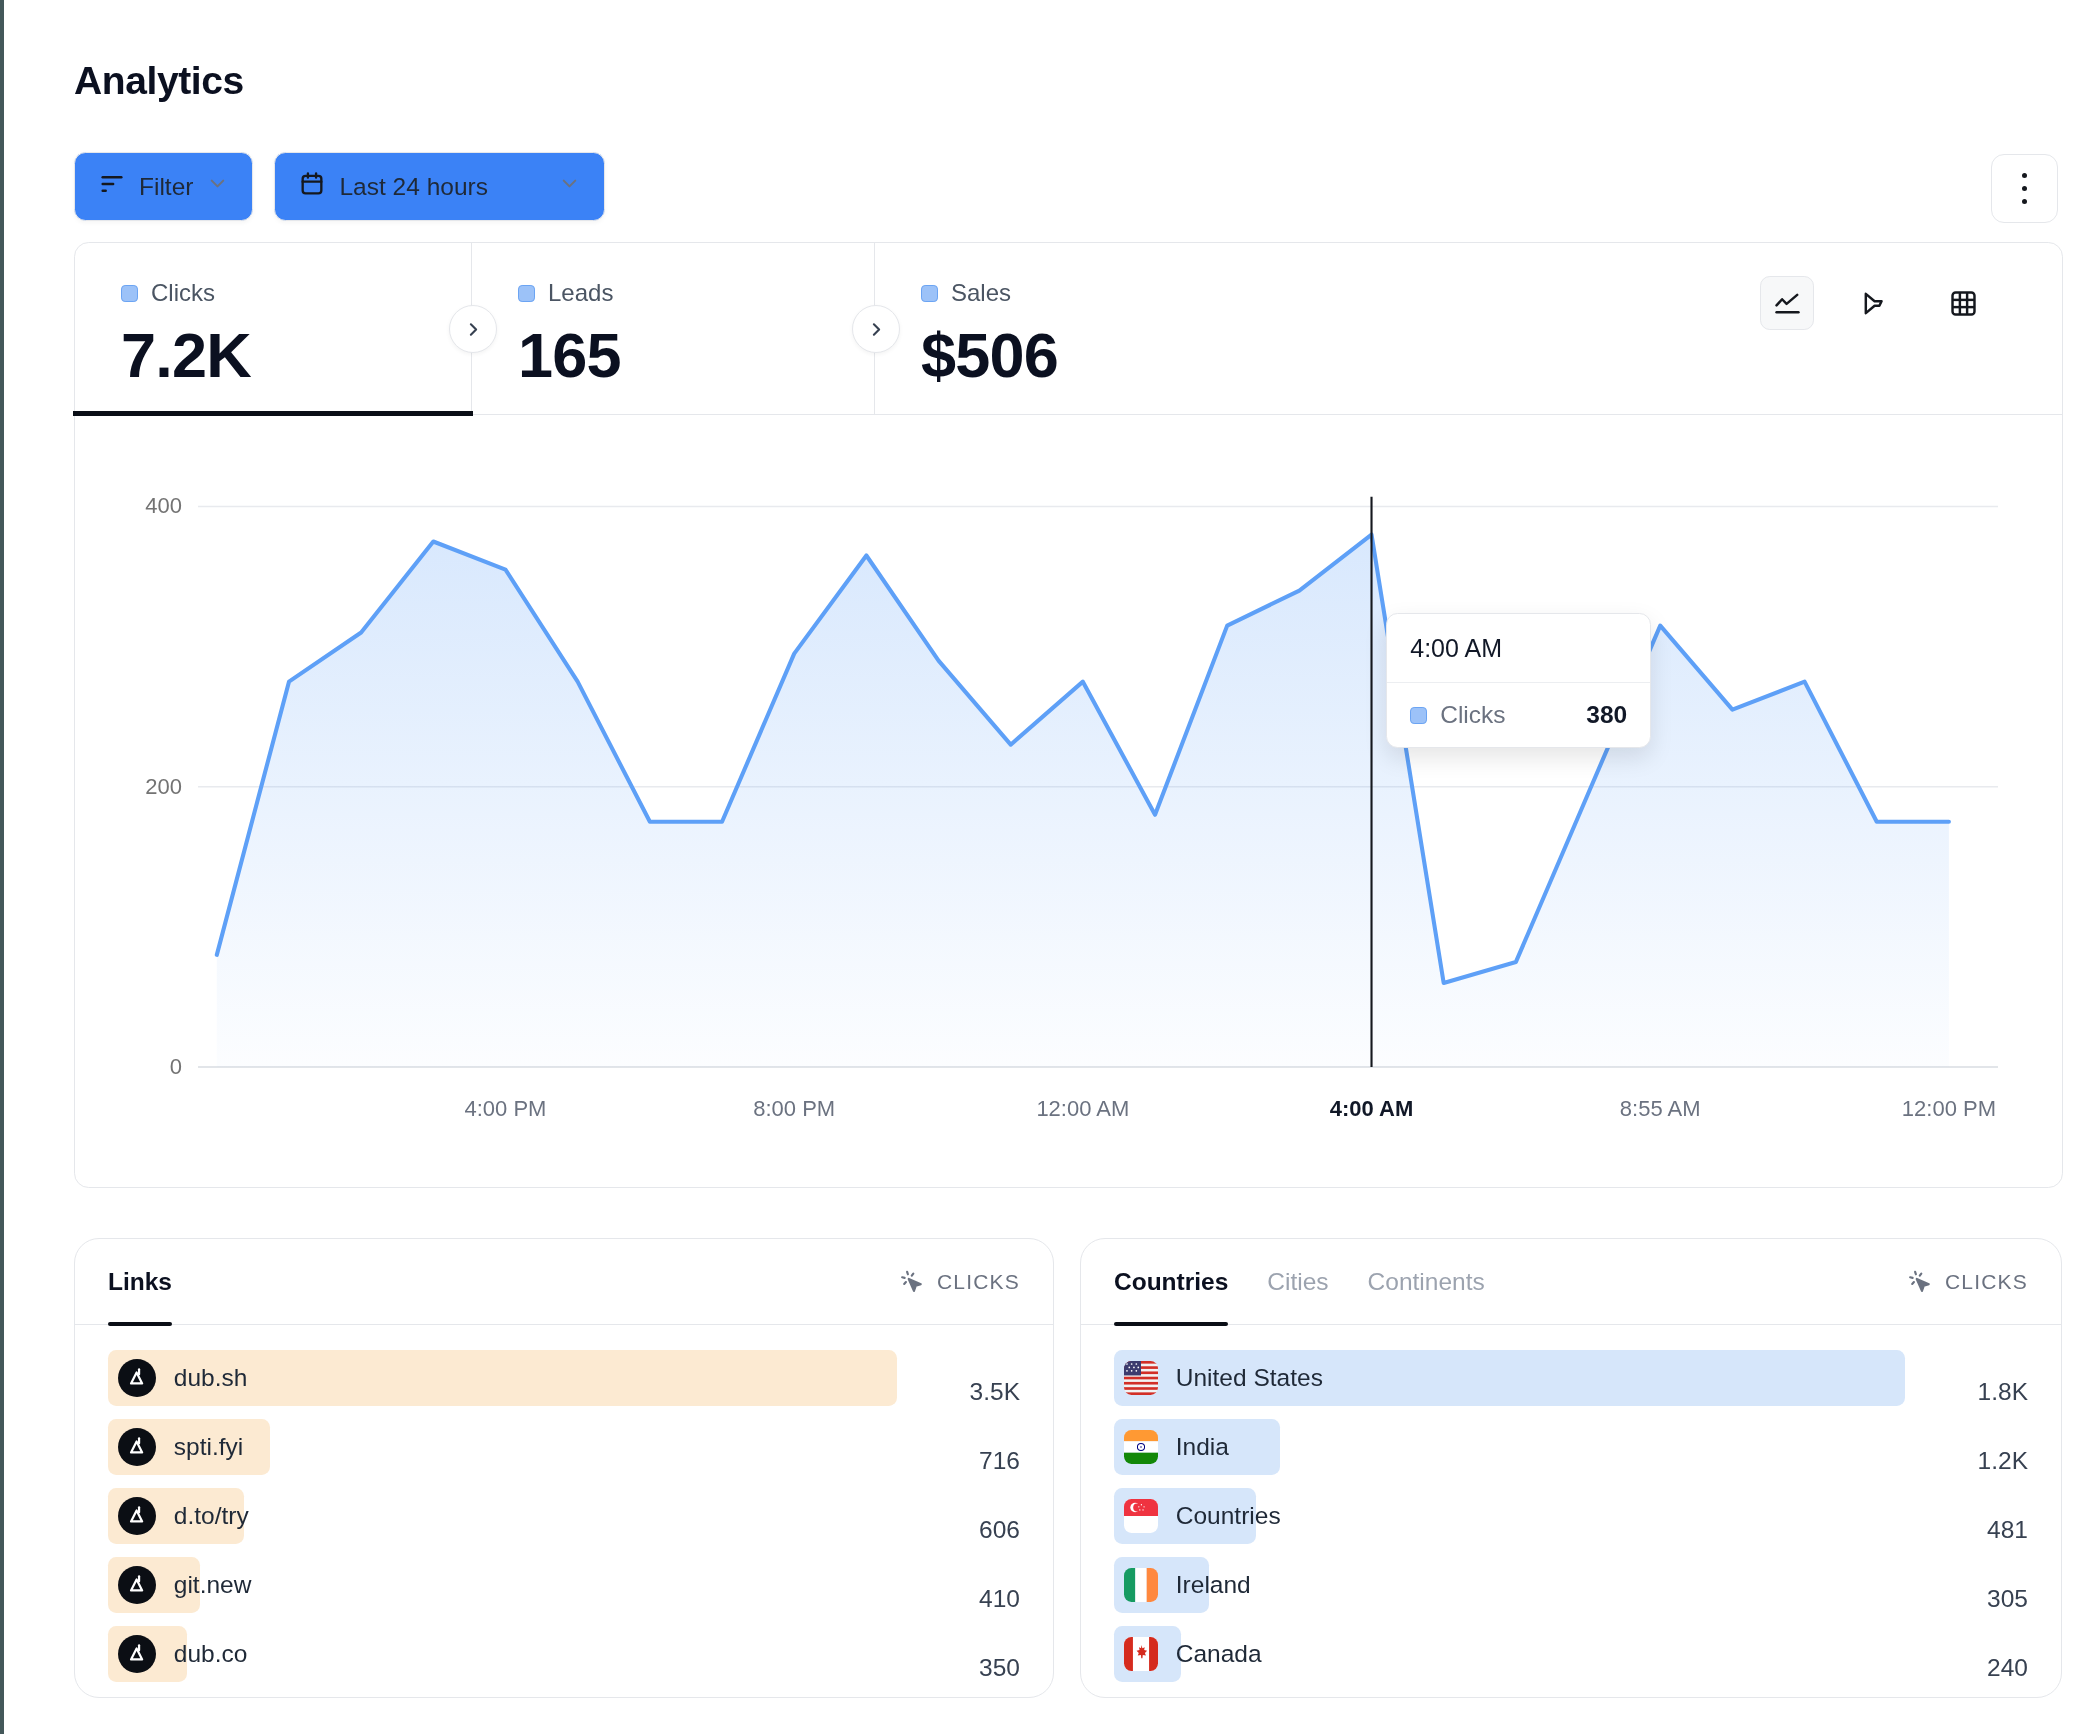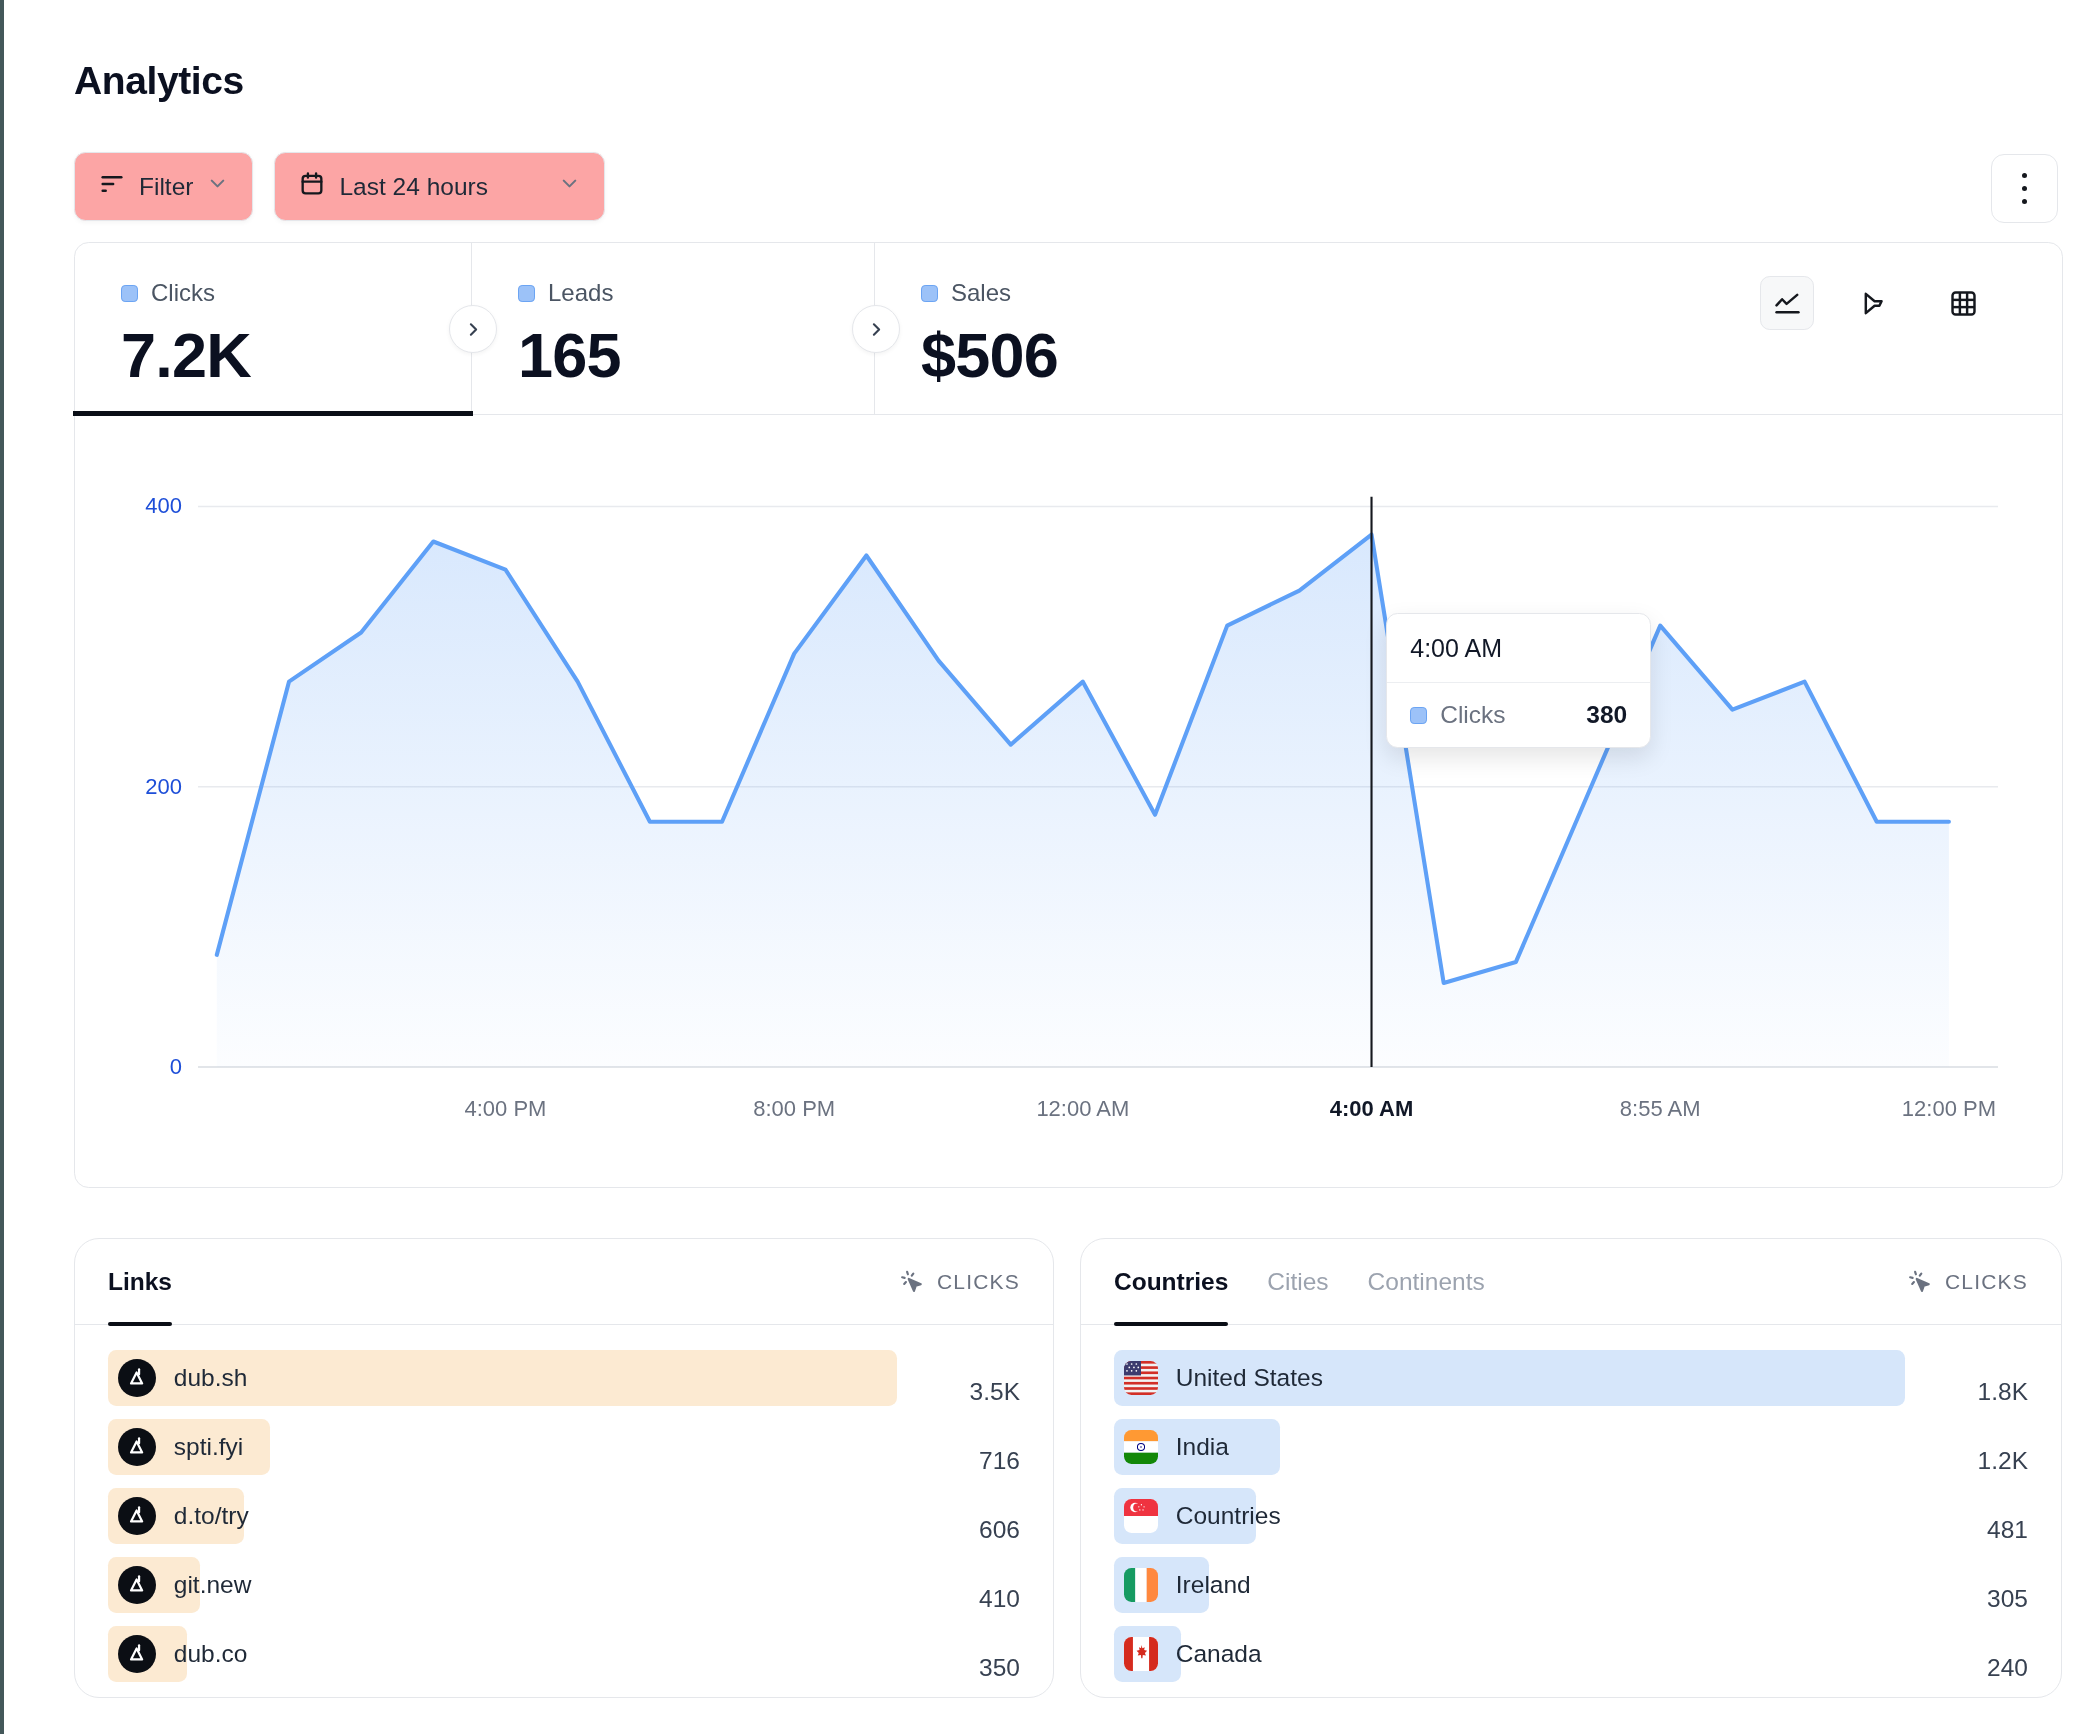--- a/index.html
+++ b/index.html
@@ -2,21 +2,21 @@
 <html style="font-size:13px"><head>
 <meta charset="utf-8">
 <style>
   html,body{margin:0;padding:0;background:#fff;}
   .frame{position:relative;width:2096px;height:1735px;box-sizing:border-box;background:#fff;
          border-left:4.1px solid #44585A;font-family:"Liberation Sans","DejaVu Sans",sans-serif;color:#111827;overflow:hidden;}
   .page-title{position:absolute;left:70px;top:59px;font-size:39px;font-weight:800;letter-spacing:-0.4px;color:#0b1020;}
   
   .toolbar{position:absolute;left:70px;top:152px;display:flex;gap:21px;}
   .btn{display:flex;align-items:center;gap:13px;height:69px;box-sizing:border-box;border:1.6px solid #e5e7eb;
-       border-radius:11.5px;background:#fca5a5;padding:0 23px;font-size:24.5px;font-weight:500;color:#1f2937;
+       border-radius:11.5px;background:#3b82f6;padding:0 23px;font-size:24.5px;font-weight:500;color:#1f2937;
        box-shadow:0 1.6px 4.1px rgba(0,0,0,.04);cursor:pointer;}
   .btn svg{flex:0 0 auto;}
   .btn.date{width:331px;}
   .btn.date .spacer{flex:1;}
   .kebab-btn{position:absolute;right:38px;top:154px;width:65px;height:67px;border:1.6px solid #e5e7eb;border-radius:13px;
        background:#fff;display:flex;flex-direction:column;align-items:center;justify-content:center;gap:7.4px;cursor:pointer;}
   .kebab-btn i{width:5.7px;height:5.7px;border-radius:50%;background:#15181e;}
   
   .main-card{position:absolute;left:70px;top:242px;width:1989px;height:946px;box-sizing:border-box;
        border:1.6px solid #e5e7eb;border-radius:14.7px;background:#fff;}
@@ -33,21 +33,21 @@
        box-shadow:0 1.6px 4.1px rgba(0,0,0,.05);display:flex;align-items:center;justify-content:center;z-index:3;cursor:pointer;}
   .seg-next.p1{left:374px;} .seg-next.p2{left:777px;}
   .chart-type-icons{position:absolute;top:33px;right:72px;display:flex;align-items:center;gap:34px;}
   .icon-slot{width:54px;height:54px;display:flex;align-items:center;justify-content:center;border-radius:9.8px;cursor:pointer;}
   .icon-slot.active{background:#f7f8f9;border:1.6px solid #e5e7eb;box-sizing:border-box;}
   
   .plot{position:absolute;left:123px;top:216px;width:1800px;height:608px;}
   .plot svg.chart{position:absolute;inset:0;width:100%;height:100%;overflow:visible;}
   .grid{stroke:#e8eaee;stroke-width:2;}
   .grid.base{stroke:#d9dde2;}
-  .y-label{position:absolute;left:-131px;width:115px;text-align:right;font-size:22px;color:#1d4ed8;}
+  .y-label{position:absolute;left:-131px;width:115px;text-align:right;font-size:22px;color:#737373;}
   .x-axis{position:absolute;left:0;top:0;width:100%;height:100%;pointer-events:none;}
   .x-label{position:absolute;top:637px;transform:translateX(-50%);font-size:22px;color:#6b7280;white-space:nowrap;}
   .x-label.active{color:#111827;font-weight:700;}
   
   .tooltip{position:absolute;top:154px;width:263px;background:#fff;border:1.6px solid #e5e7eb;border-radius:11.5px;
        box-shadow:0 9.8px 23px rgba(0,0,0,.10);z-index:5;}
   .tooltip .tt-title{padding:19.6px 23px;font-size:25px;color:#111827;border-bottom:1.6px solid #eceef1;}
   .tooltip .tt-row{display:flex;align-items:center;gap:13px;padding:18px 23px;}
   .tooltip .tt-series{font-size:24.5px;color:#6b7280;}
   .tooltip .tt-value{margin-left:auto;font-size:24.5px;font-weight:700;color:#111827;}

